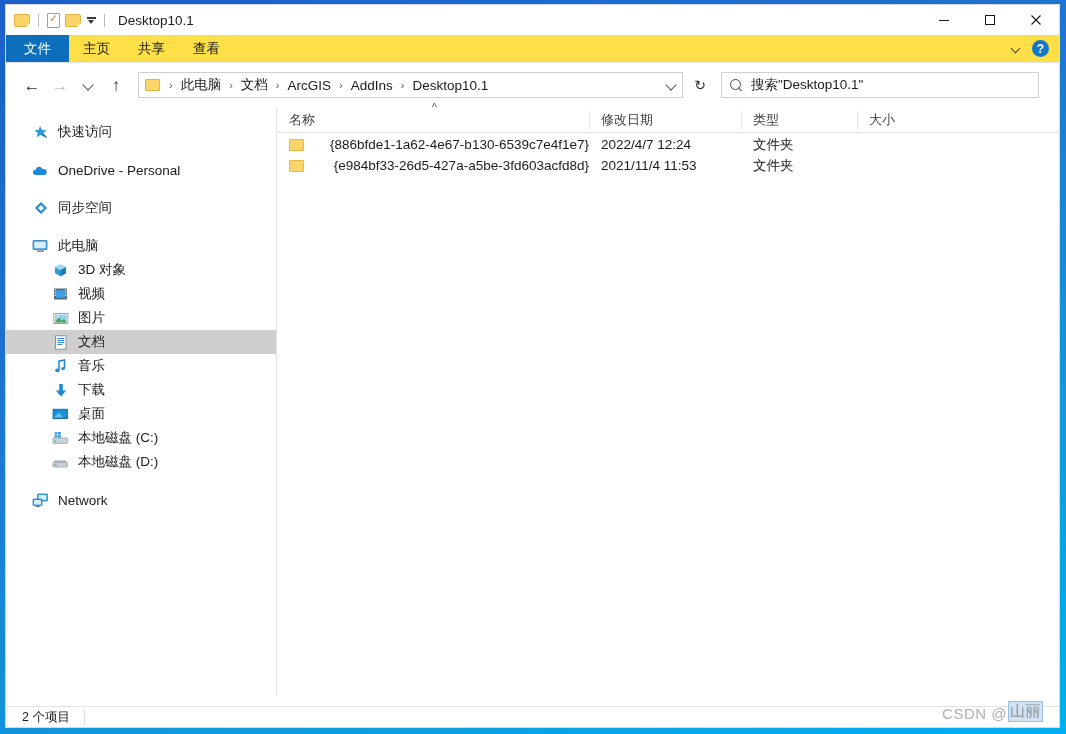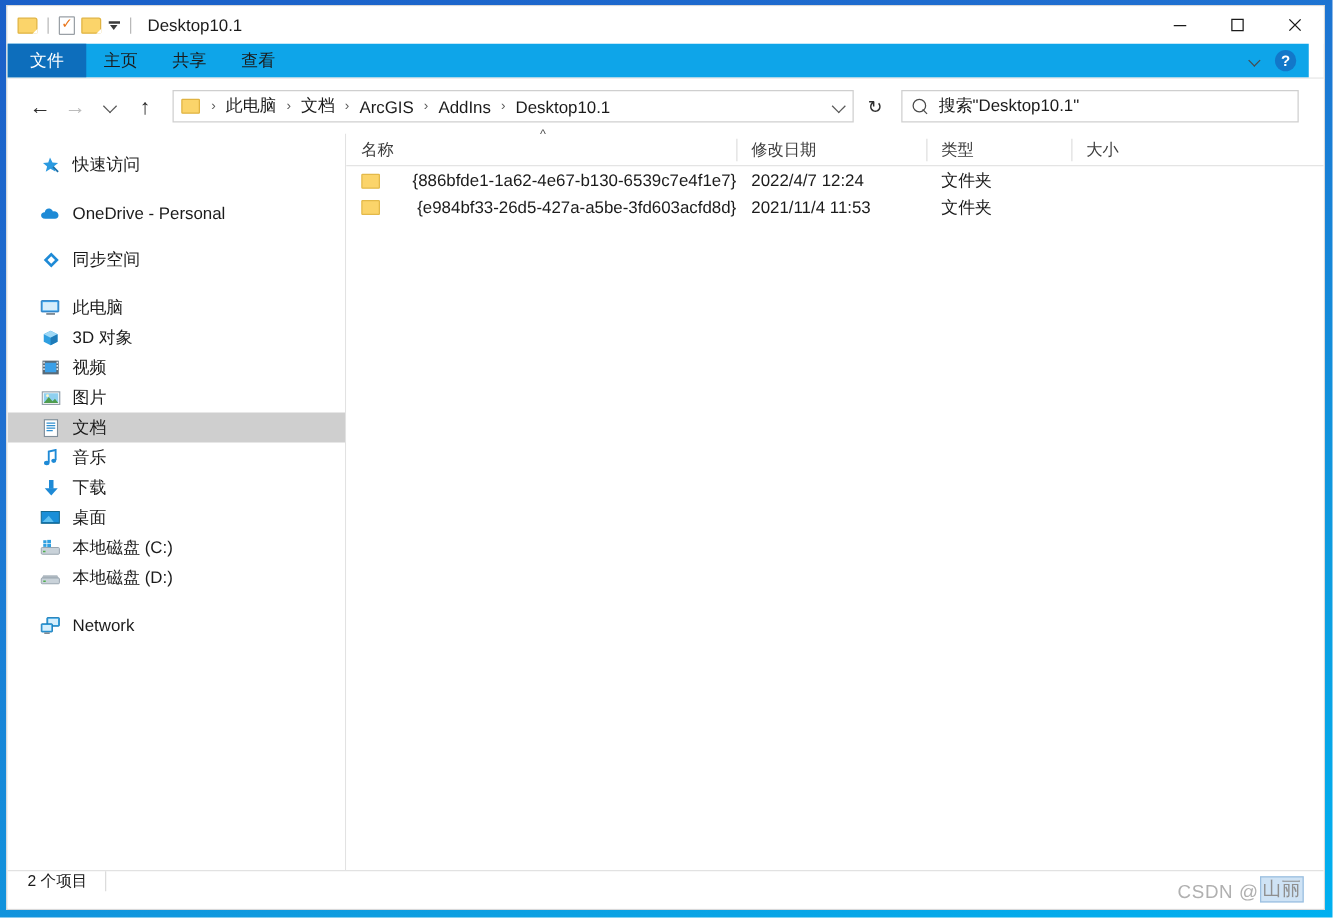--- a/index.html
+++ b/index.html
@@ -73,22 +73,22 @@
   }
   .win-btn {
     width: 46px; height: 30px;
     display: flex; align-items: center; justify-content: center;
     color: #1b1b1b;
   }
   .win-btn svg { display: block; }
 
   
   #ribbon {
-    position: absolute; left: 0; top: 30px; right: 12px; height: 27px;
-    background: #0ea5e9;
+    position: absolute; left: 0; top: 30px; right: 0; height: 27px;
+    background: #fde047;
     display: flex; align-items: stretch;
   }
   .tab {
     display: flex; align-items: center; justify-content: center;
     font-size: 13.5px; color: #1b1b1b;
     padding: 0 14px; min-width: 46px;
   }
   .tab.file-tab {
     background: #0d6ebc; color: #ffffff; padding: 0 18px;
   }
@@ -201,21 +201,21 @@
     border-right: 1px solid #e2e2e2;
     background: #ffffff;
     padding-top: 13px;
     overflow: hidden;
   }
   .nav-item {
     display: flex; align-items: center; height: 24px;
     font-size: 13.5px; color: #1b1b1b; white-space: nowrap;
   }
   .nav-item.level0 { padding-left: 26px; }
-  .nav-item.level1 { padding-left: 26px; }
+  .nav-item.level1 { padding-left: 46px; }
   .nav-item.selected { background: #cfcfcf; }
   .nav-item .ico {
     width: 17px; height: 17px; margin-right: 9px; flex: 0 0 auto;
     display: flex; align-items: center; justify-content: center;
   }
   .nav-gap { height: 14px; }
 
   
   #content { flex: 1; height: 100%; position: relative; background: #ffffff; }
   #col-headers {
@@ -250,23 +250,23 @@
   .cell-date { width: 152px; padding-left: 12px; }
   .cell-type { width: 116px; padding-left: 12px; }
   .cell-size { width: 82px; padding-left: 12px; }
   .row-folder {
     width: 15px; height: 12px; position: relative; flex: 0 0 auto;
     background: #fbd46a; border: 1px solid #e3b94a; border-radius: 1px;
   }
 
   
   #status-bar {
-    position: absolute; left: 0; right: 0; bottom: 0; height: 31px;
+    position: absolute; left: 0; right: 0; bottom: 0; height: 21px;
     border-top: 1px solid #e2e2e2;
-    display: flex; 
+    display: flex; align-items: center;
     background: #ffffff;
   }
   #status-text {
     font-size: 12.5px; color: #1b1b1b; padding-left: 16px;
   }
   #status-sep {
     width: 1px; height: 16px; background: #dcdcdc; margin-left: 14px;
   }
   
   #watermark {

